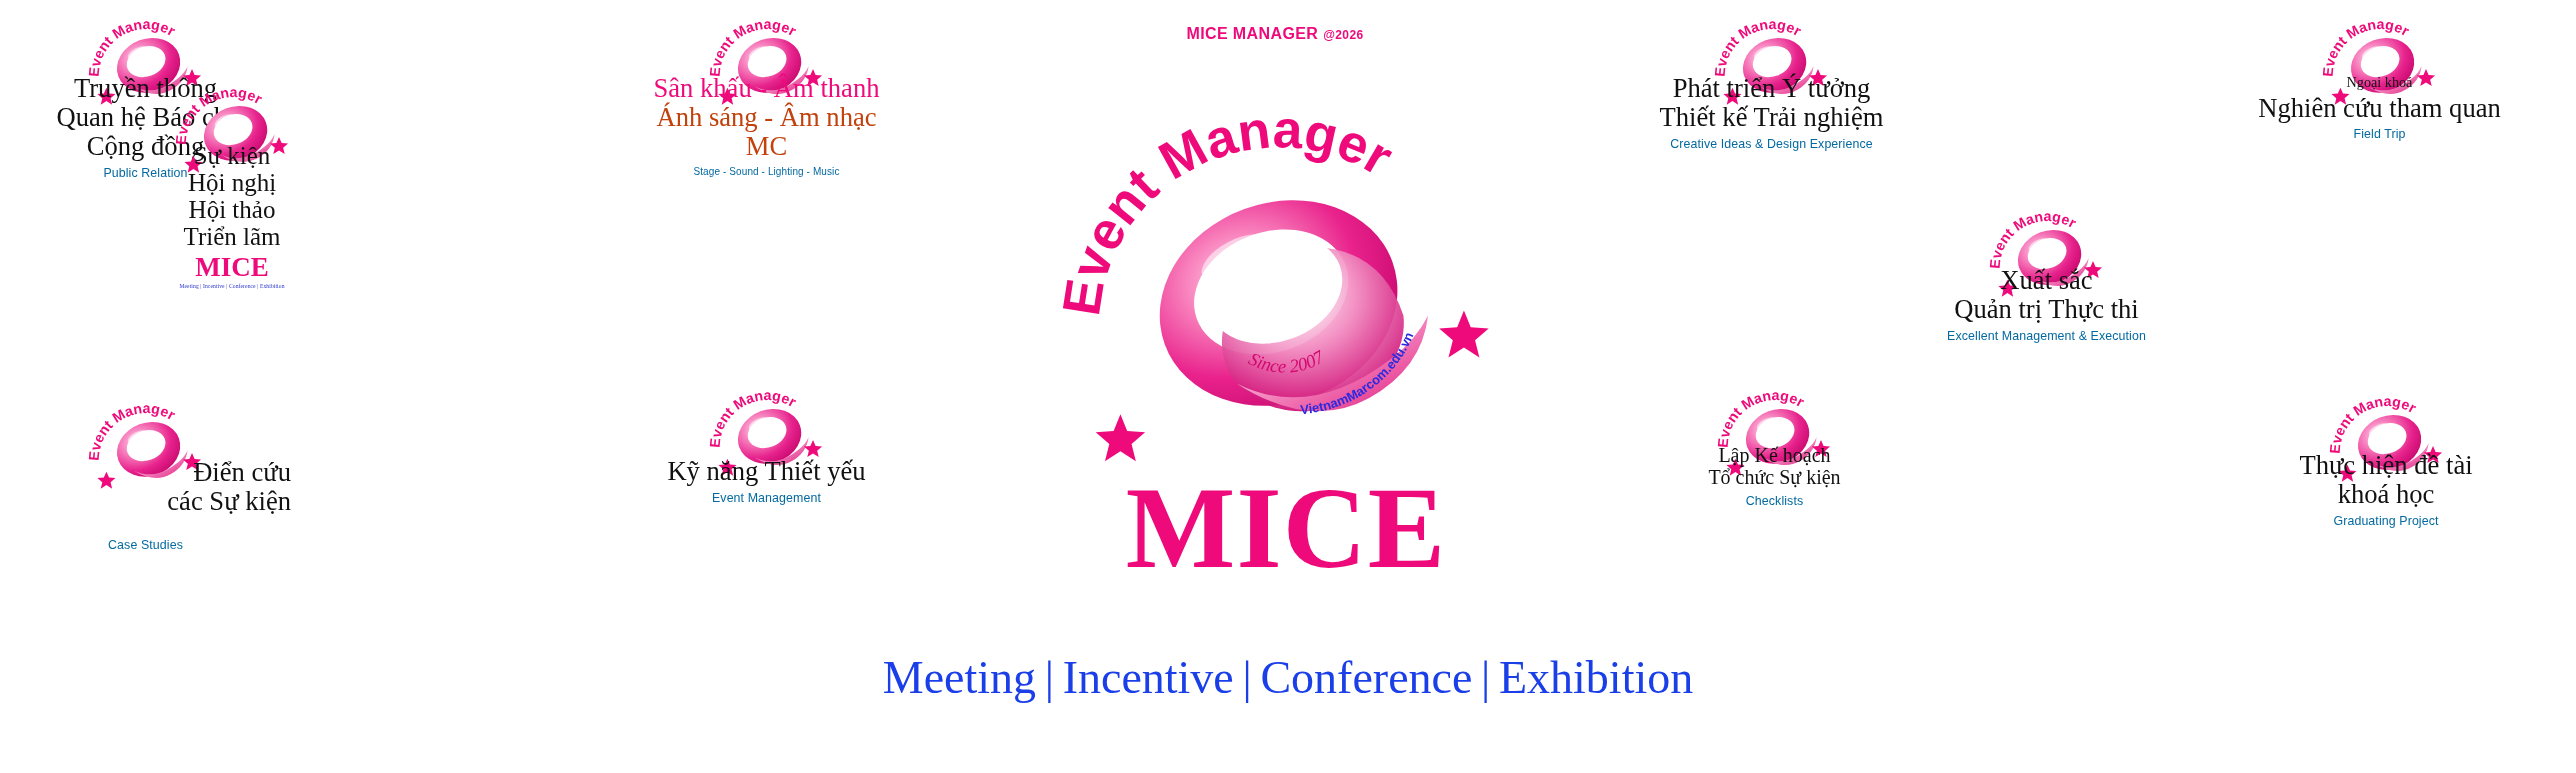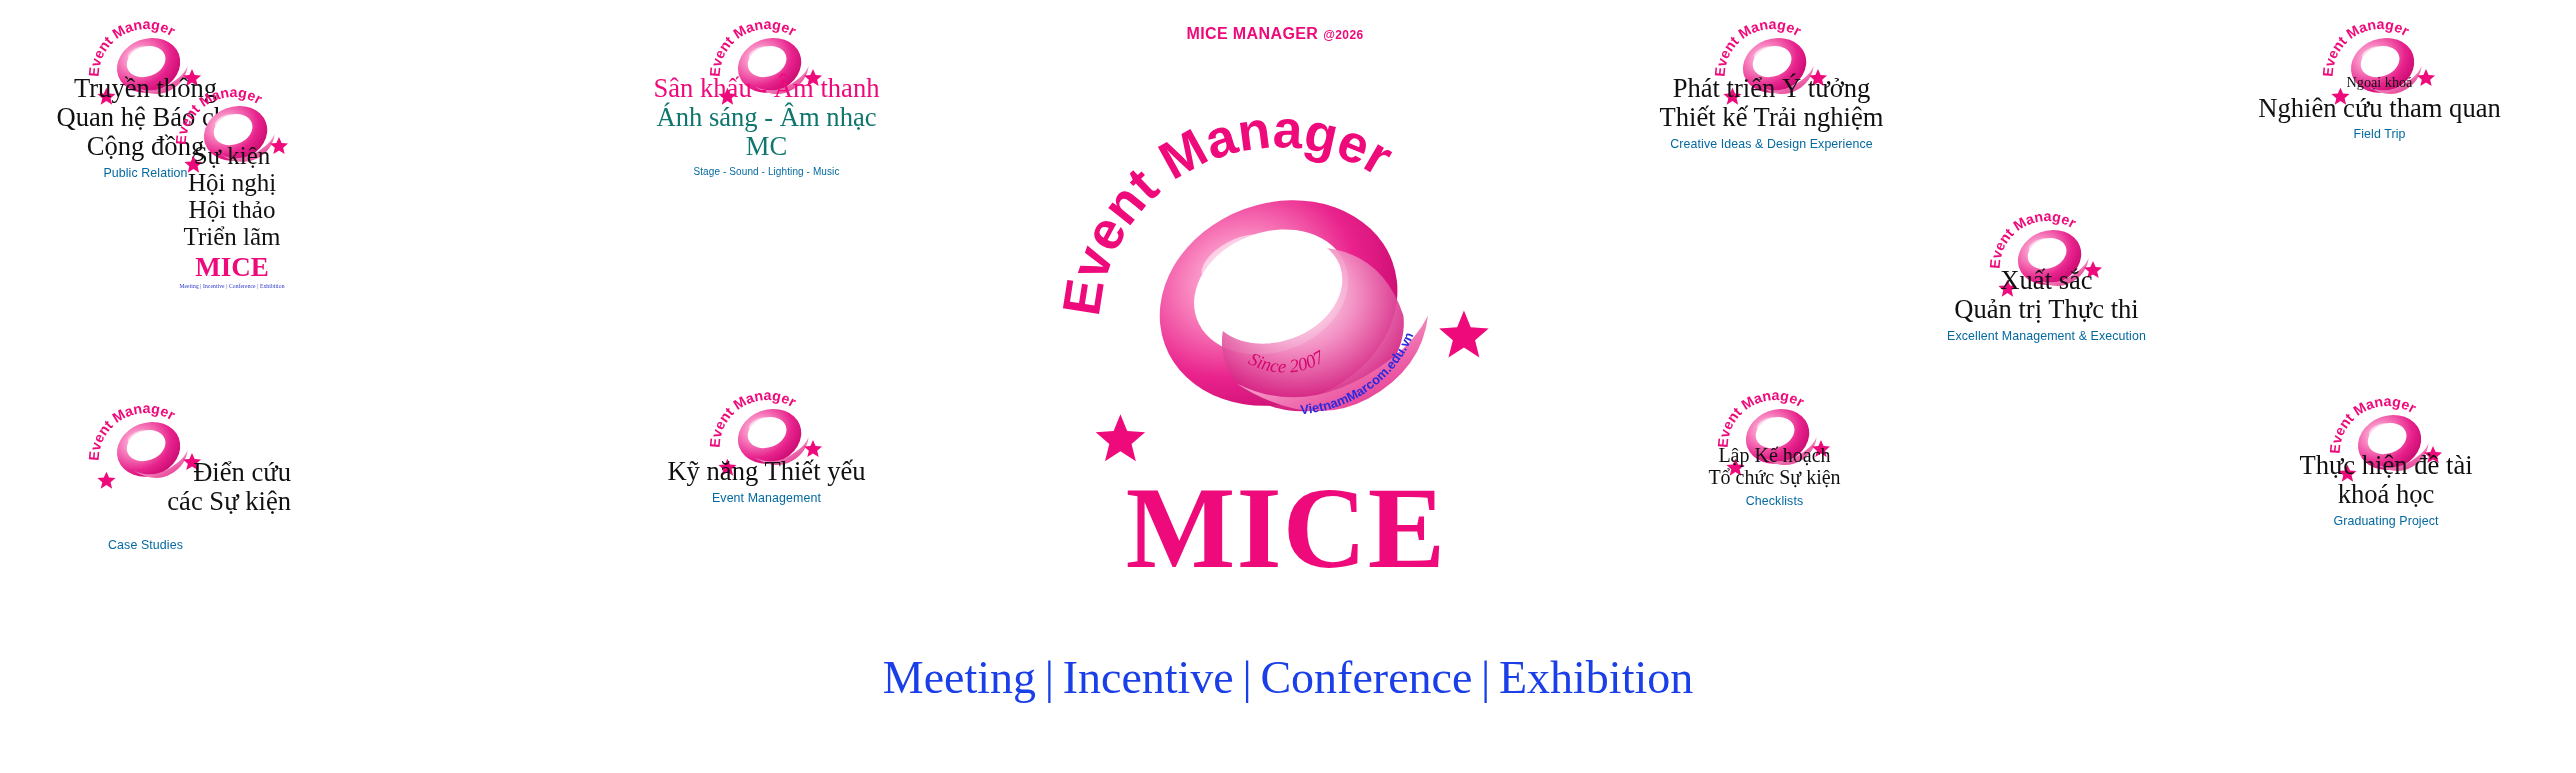--- a/index.html
+++ b/index.html
@@ -47,21 +47,21 @@
   .mice-sm-sub{font-family:"Liberation Serif", serif;color:#2a35c9;font-size:5.6px;
                display:block;margin-top:1.9px;letter-spacing:0.1px;white-space:nowrap;}
 
   
   .tagline{position:absolute;width:100%;text-align:center;
            font-family:"Liberation Serif", serif;color:#1a3fe8;font-size:46px;
            line-height:1;white-space:nowrap;}
   .tagline .sep{color:#1a3fe8;padding:0 8.7px;font-weight:300;}
 
   .pink{color:#ee0a7b;}
-  .blue{color:#0f766e;}
+  .blue{color:#c2410c;}
 </style>
 </head>
 <body>
 
 <div class="stage">
 
   <div class="hdr" style="left:997px;top:15px;width:556px;">
     <span class="l2">
       <span>MICE MANAGER</span>
       <span class="yr">@2026</span>

